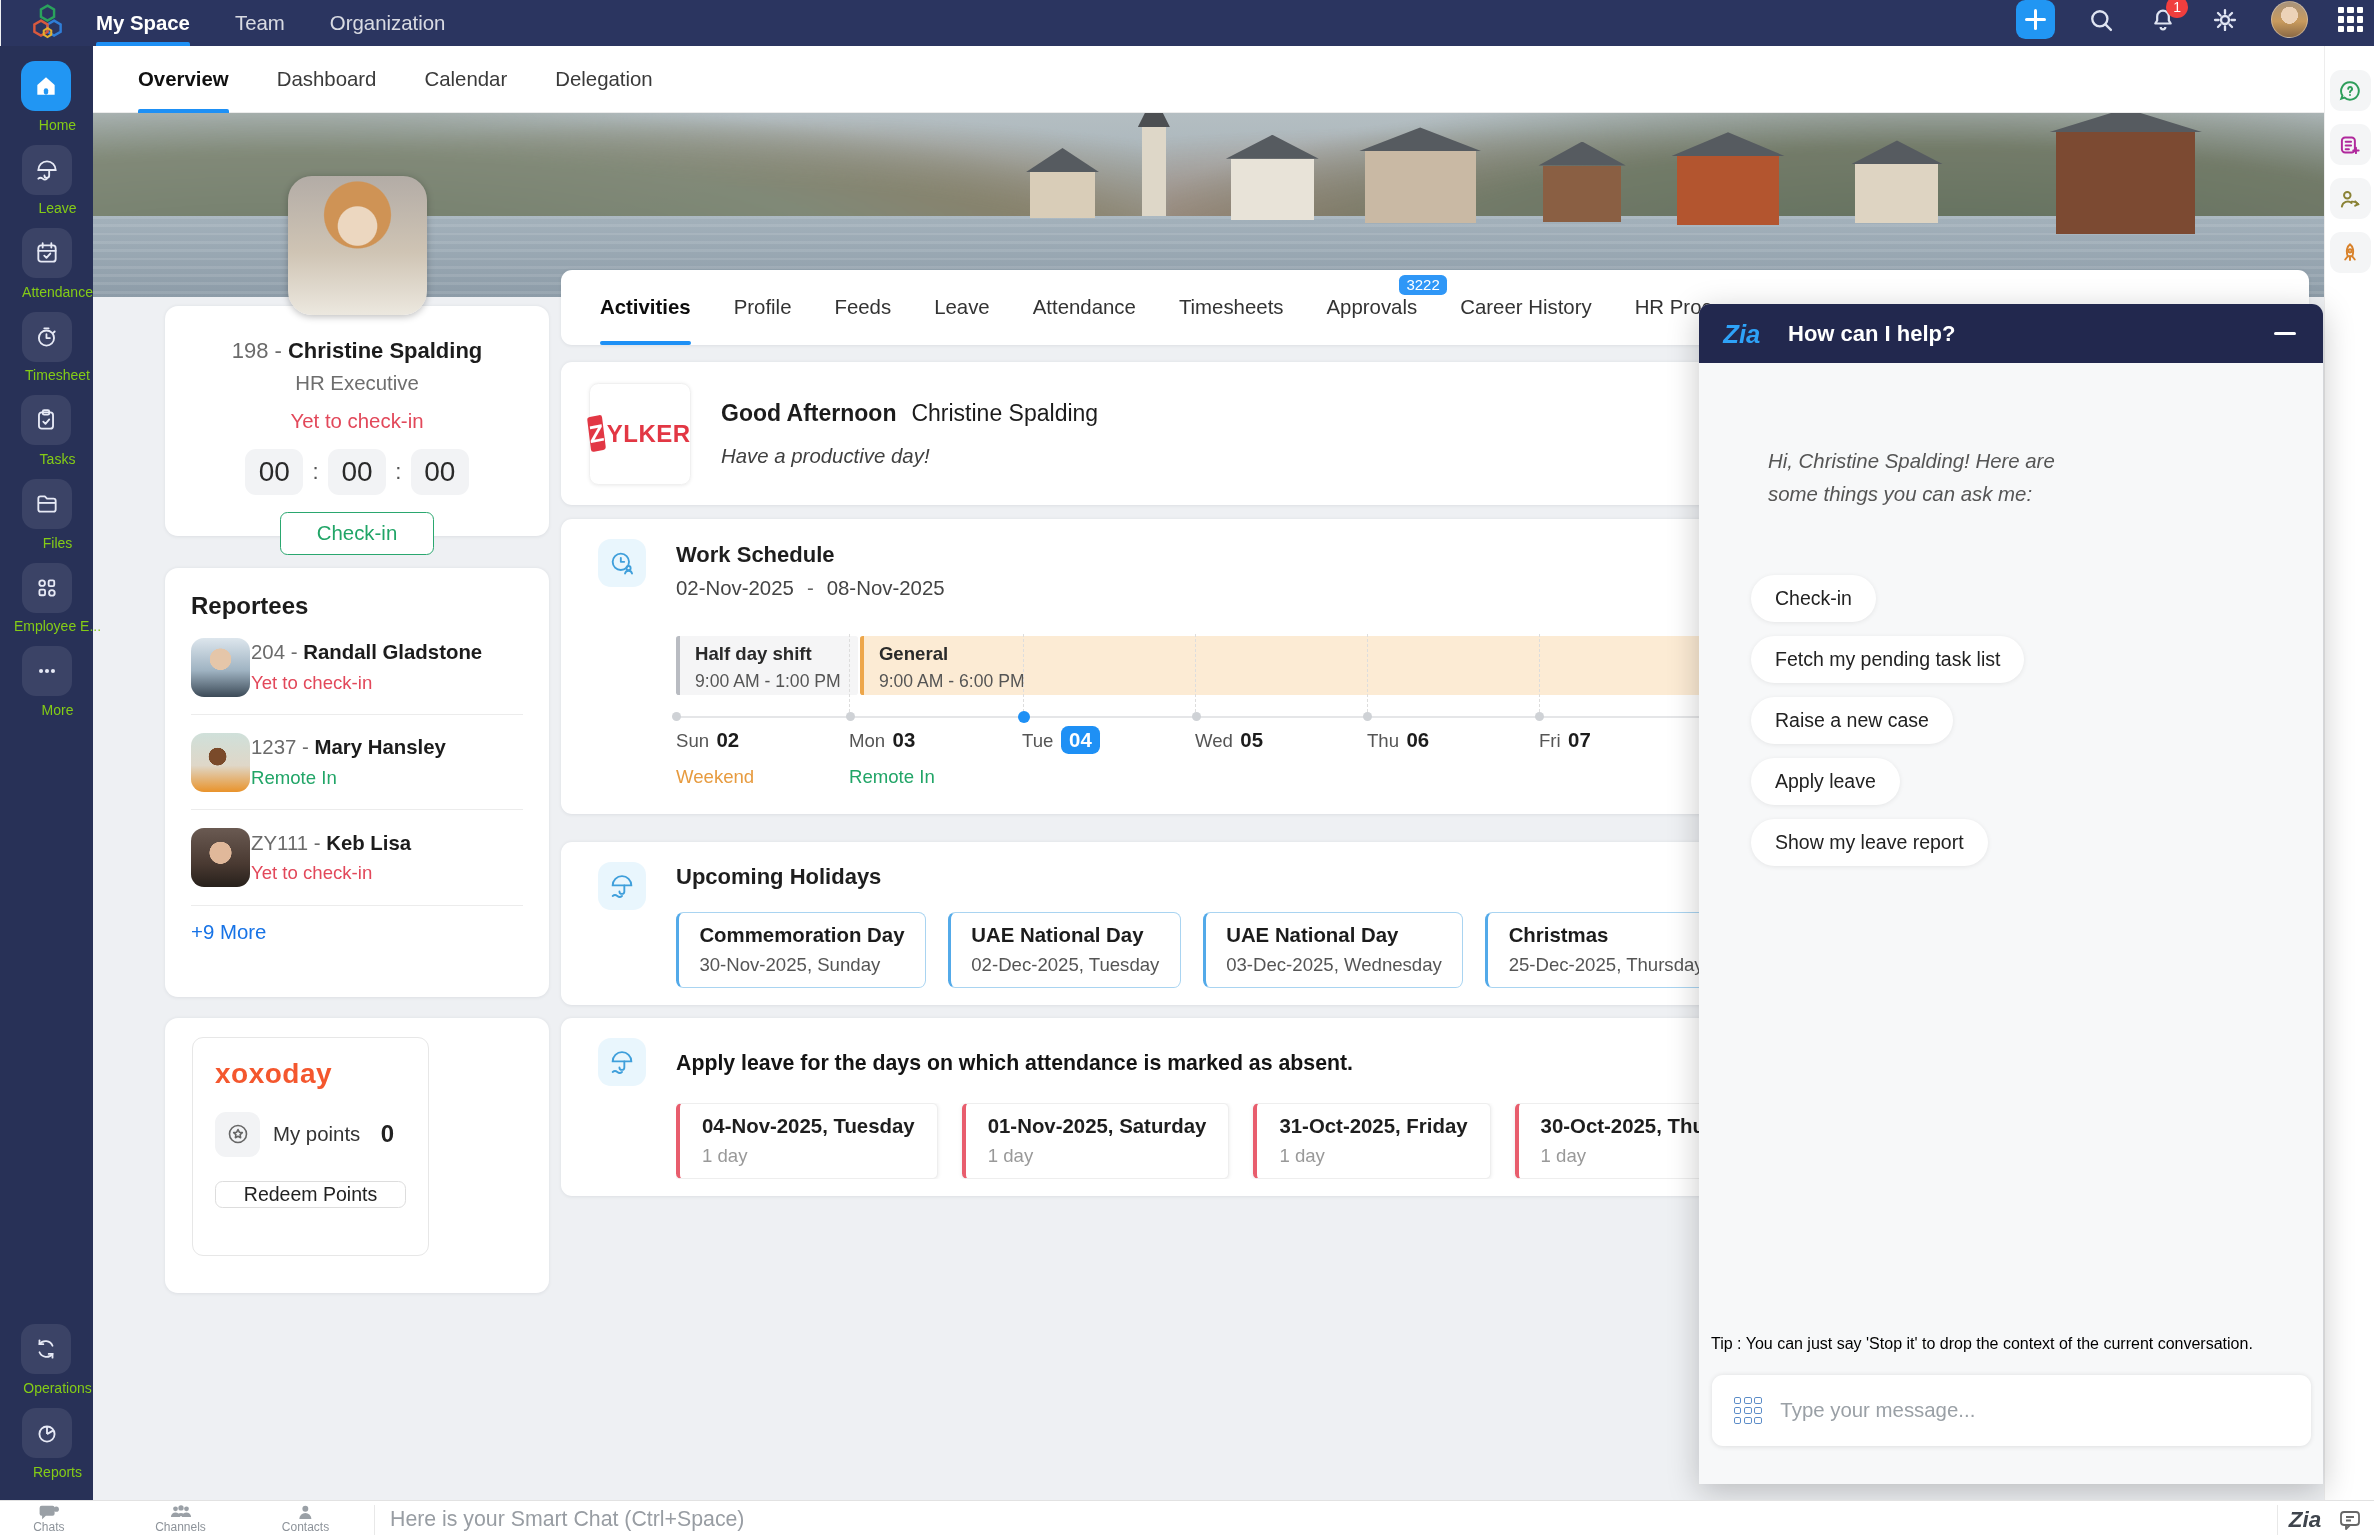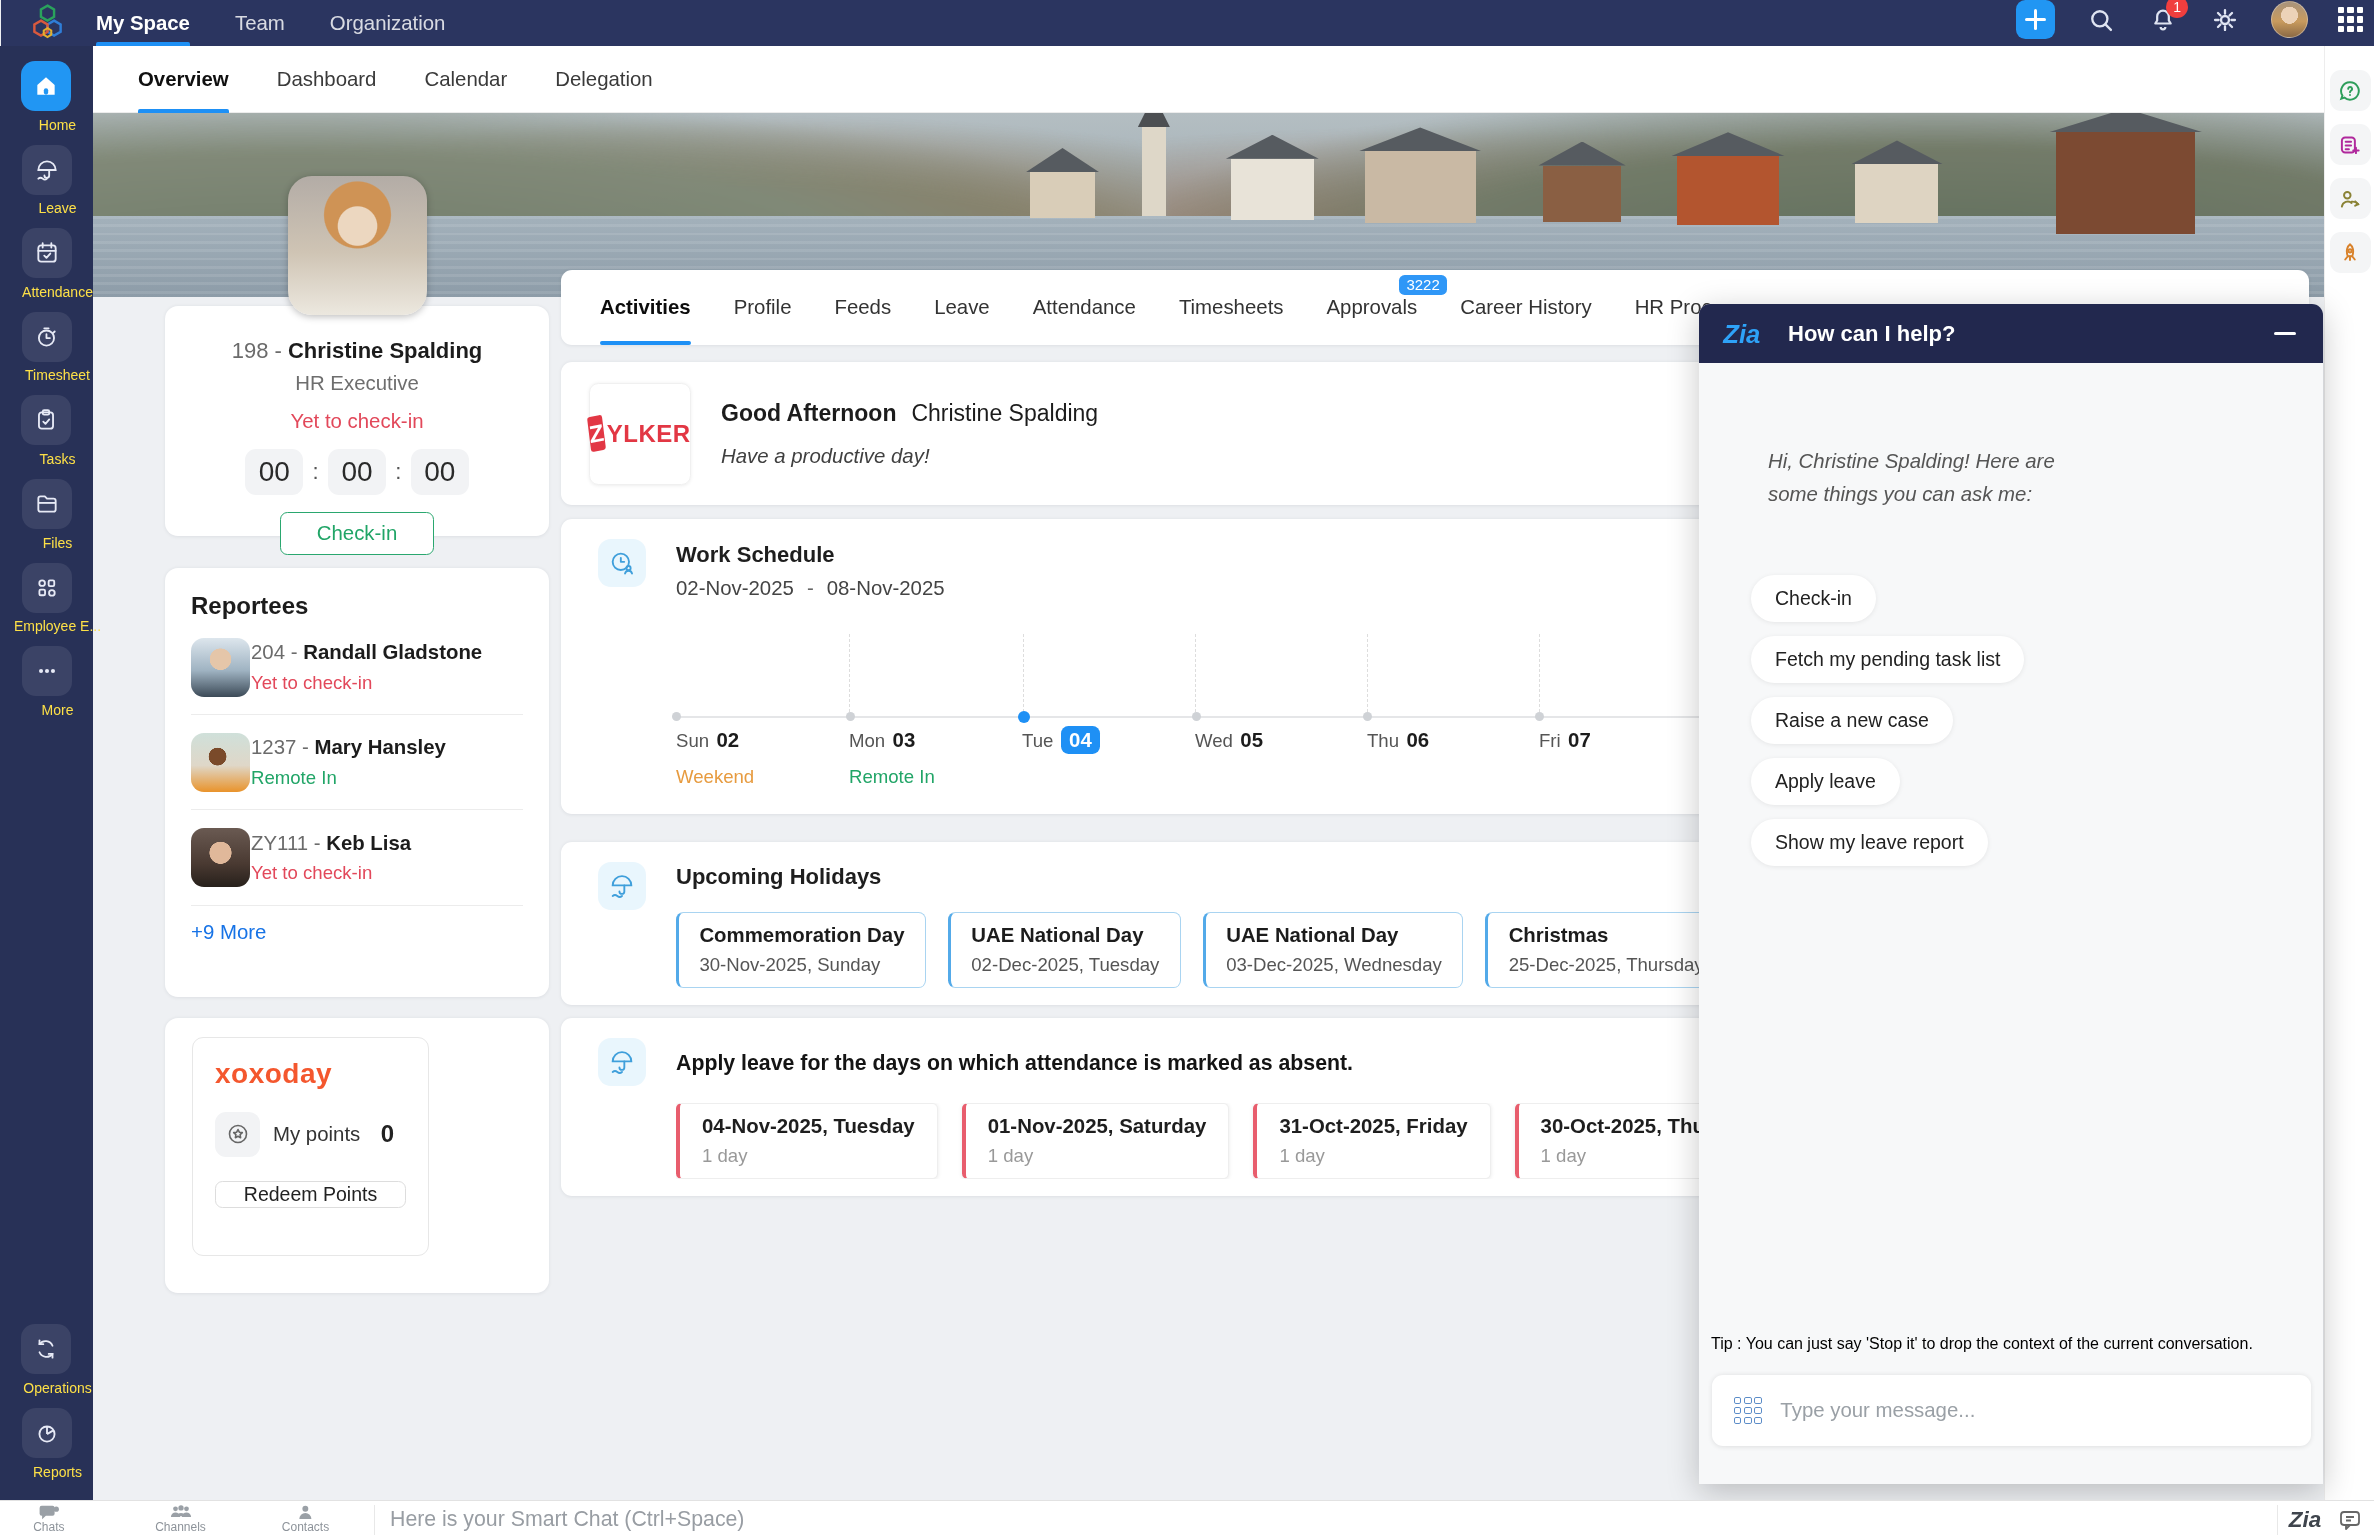--- a/index.html
+++ b/index.html
@@ -25,21 +25,21 @@
   .tb-avatar { width:37px; height:37px; border-radius:50%; border:1.9px solid #ffffff55; cursor:pointer;
     background: radial-gradient(circle at 50% 38%, #ecd2b8 0 30%, transparent 31%), linear-gradient(180deg,#a8937c 0%, #c99b5e 55%, #8c6a45 100%); }
   .grid-ic { display:grid; grid-template-columns:repeat(3,6.5px); grid-template-rows:repeat(3,6.5px); gap:2.8px; cursor:pointer; }
   .grid-ic i { background:#fff; border-radius:0.9px; }
 
   
   .sidebar { position:absolute; left:0; top:46px; width:93px; height:1454px; background:#283157; z-index:25; display:flex; flex-direction:column; align-items:center; padding-top:15px; }
   .side-item { display:flex; flex-direction:column; align-items:center; margin-bottom:12px; cursor:pointer; }
   .side-ic { width:50px; height:50px; border-radius:14px; background:rgba(255,255,255,.09); display:flex; align-items:center; justify-content:center; color:#e7eaf6; }
   .side-item.active .side-ic { background:#2196f3; }
-  .side-label { margin-top:5.6px; font-size:14px; color:#fde047; white-space:nowrap;margin-left:22px; }
+  .side-label { margin-top:5.6px; font-size:14px; color:#84cc16; white-space:nowrap;margin-left:22px; }
   .side-spacer { flex:1; }
 
   
   .subnav { position:absolute; left:93px; top:46px; width:2231px; height:67px; background:#fff; z-index:20; display:flex; align-items:center; padding-left:45px; gap:48px; border-bottom:0.9px solid #ececec; }
   .subnav-item { position:relative; height:67px; display:flex; align-items:center; font-size:20.4px; color:#3a3a3a; cursor:pointer; }
   .subnav-item.active { color:#101010; font-weight:bold; }
   .subnav-item.active::after { content:""; position:absolute; left:0; right:0; bottom:0; height:3.7px; background:#1e90f5; border-radius:1.9px 1.9px 0 0; }
 
   
   .rtool { position:absolute; right:0; top:46px; width:51px; height:1454px; background:#fff; z-index:26; border-left:0.9px solid #ededed; display:flex; flex-direction:column; align-items:center; padding-top:24px; gap:13px; }
@@ -498,20 +498,30 @@
           <circle cx="11" cy="11" r="7"></circle>
           <path d="M11 11V7.6M11 11h2.9"></path>
           <circle cx="17.6" cy="16.4" r="1.8"></circle>
           <path d="M14.6 21a3.1 3.1 0 0 1 6 0"></path>
         </svg>
     </div>
     <div class="ws-title">Work Schedule</div>
     <div class="ws-dates">
       <span>02-Nov-2025</span><span class="sep">-</span><span>08-Nov-2025</span>
     </div>
+    <div class="ws-shifts">
+      <div class="shift shift-half">
+        <div class="sname">Half day shift</div>
+        <div class="stime">9:00 AM - 1:00 PM</div>
+      </div>
+      <div class="shift shift-general">
+        <div class="sname">General</div>
+        <div class="stime">9:00 AM - 6:00 PM</div>
+      </div>
+    </div>
     <div class="ws-dash" style="left:288px;"></div>
     <div class="ws-dash" style="left:462px;"></div>
     <div class="ws-dash" style="left:634px;"></div>
     <div class="ws-dash" style="left:806px;"></div>
     <div class="ws-dash" style="left:978px;"></div>
     <div class="ws-line"></div>
     <div class="ws-dot" style="left:111px;"></div>
     <div class="ws-dot" style="left:285px;"></div>
     <div class="ws-dot active" style="left:457px;"></div>
     <div class="ws-dot" style="left:631px;"></div>

